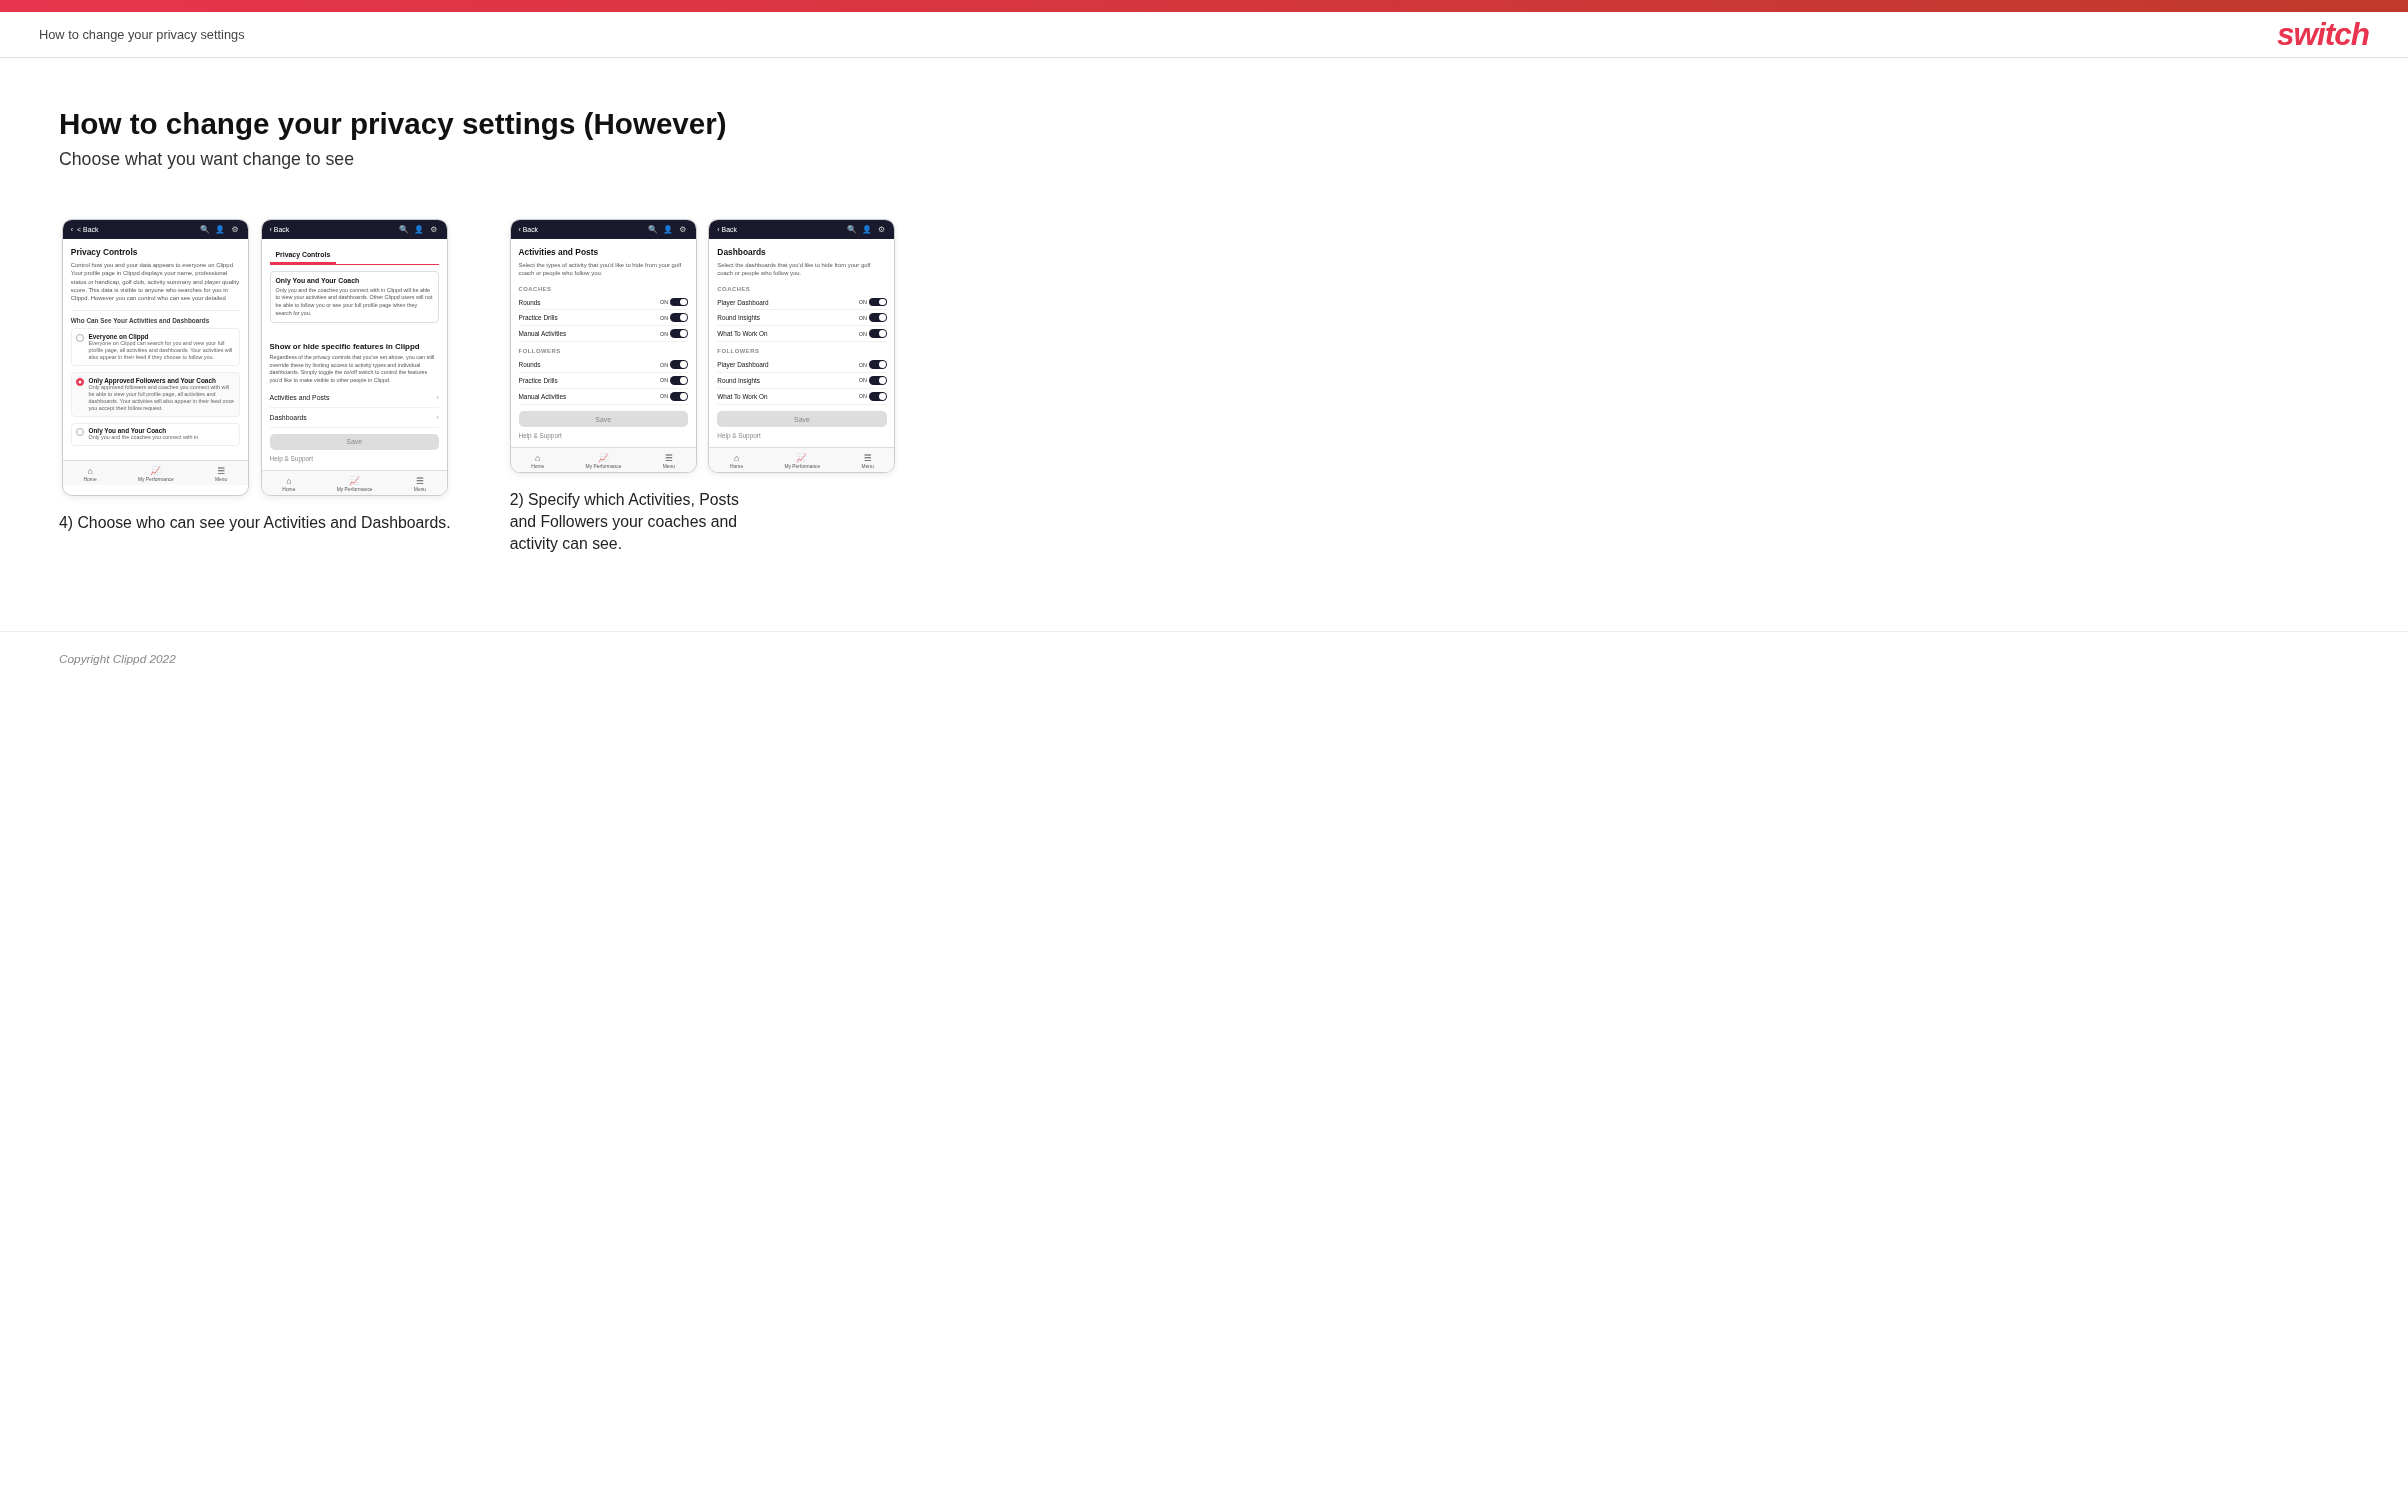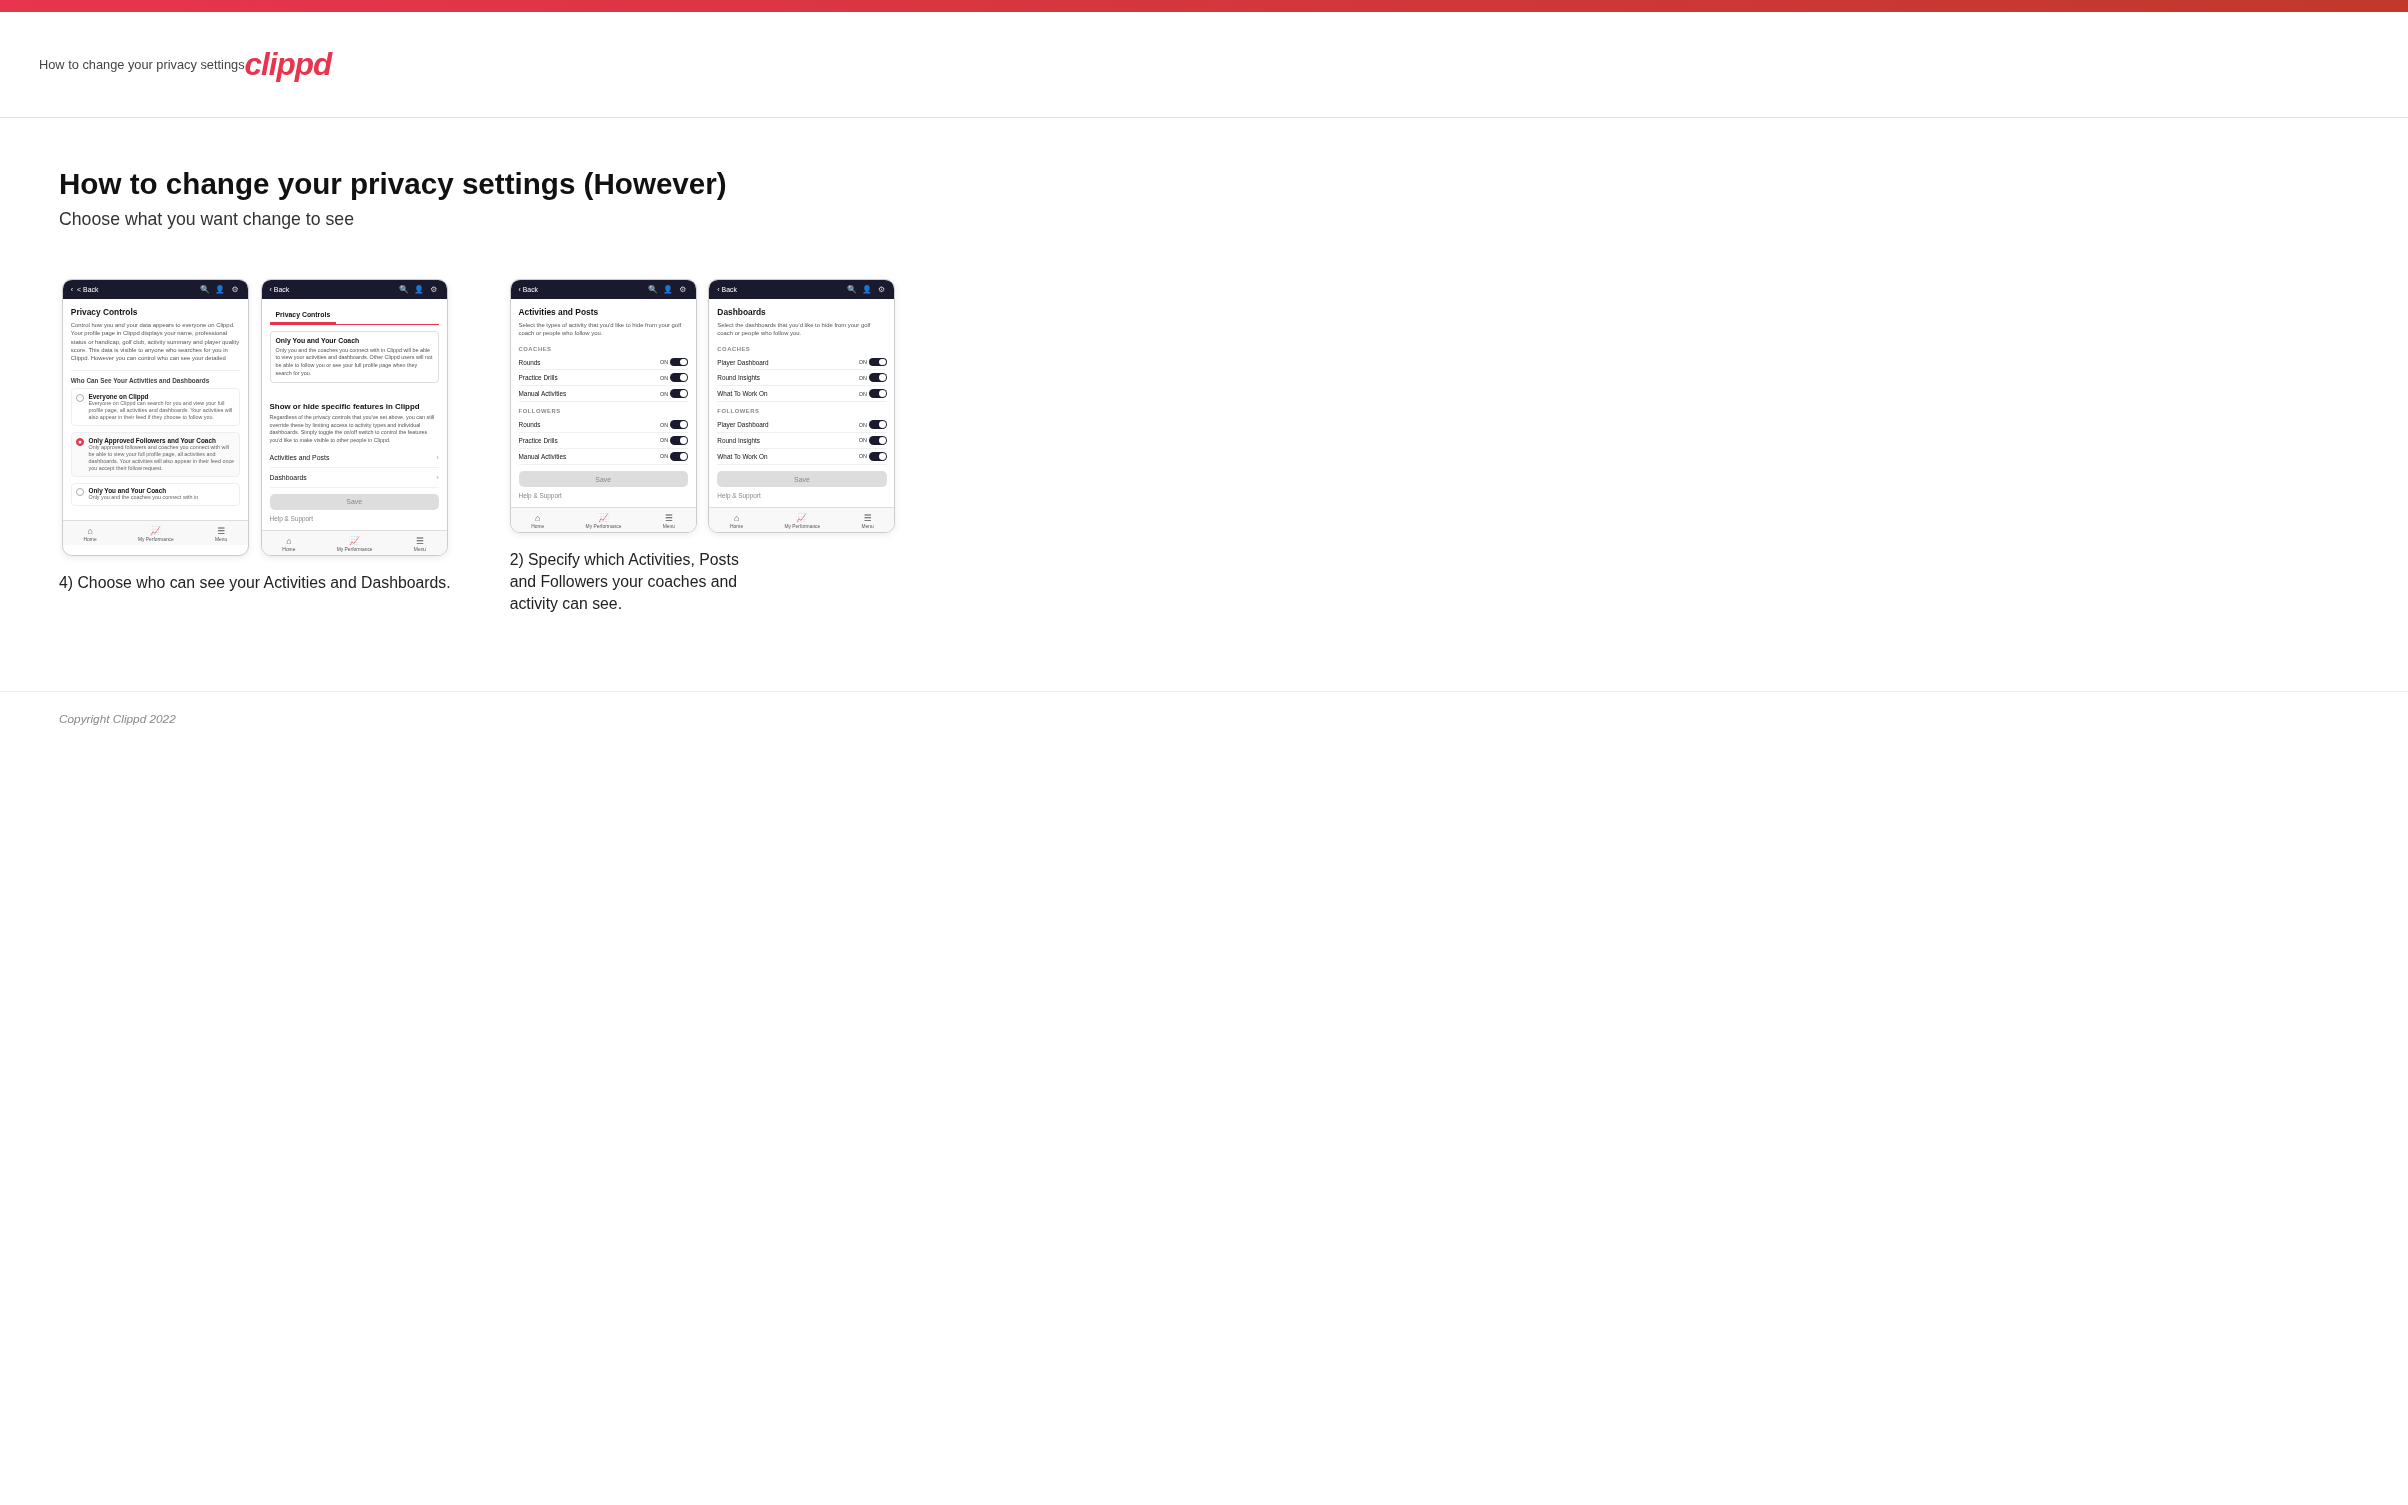--- a/index.html
+++ b/index.html
@@ -6,22 +6,22 @@
     body { font-family: -apple-system, BlinkMacSystemFont, 'Segoe UI', sans-serif; background: #fff; color: #222; }
 
     .top-bar {
       height: 11.8px;
       background: linear-gradient(to right, #e8344e, #c0392b);
     }
 
     .header {
       display: flex;
       align-items: center;
-      justify-content: flex-start;
-      padding: 34px 39px;
+      justify-content: space-between;
+      padding: 4px 39px;
       border-bottom: 1.5px solid #e0e0e0;
     }
 
     .header-breadcrumb {
       font-size: 12.8px;
       color: #444;
     }
 
     .logo {
       font-size: 31.5px;
@@ -390,21 +390,21 @@
       gap: 11.8px;
     }
   </style>
 </head>
 <body>
 
 <div class="top-bar"></div>
 
 <div class="header">
   <span class="header-breadcrumb">How to change your privacy settings</span>
-  <span class="logo">clippd</span>
+  <span class="logo">switch</span>
 </div>
 
 <div class="page-content">
 
   <h1 class="page-title">How to change your privacy settings (However)</h1>
   <p class="page-subtitle">Choose what you want change to see</p>
 
   <div class="main-screens-container">
 
     <div class="left-group">

